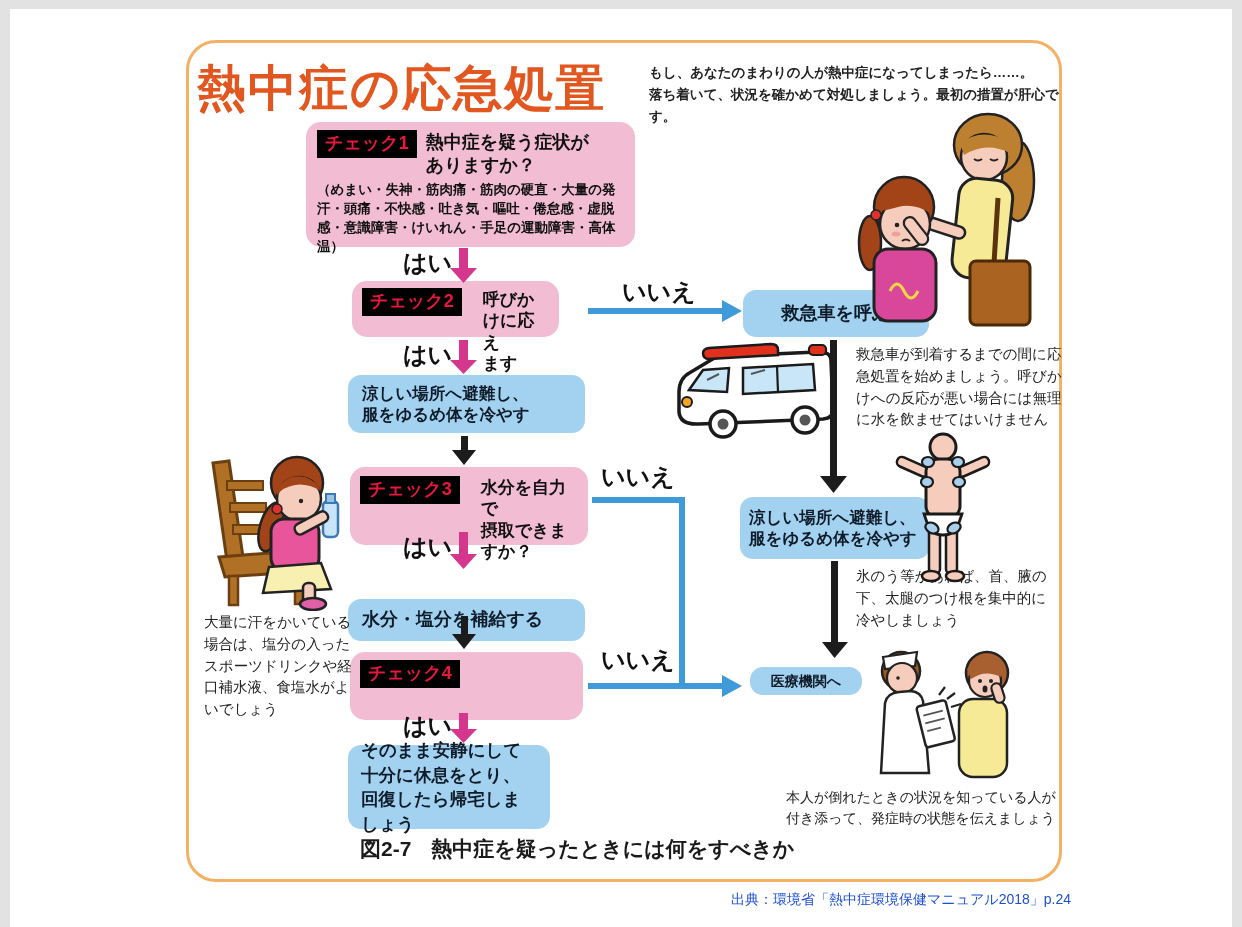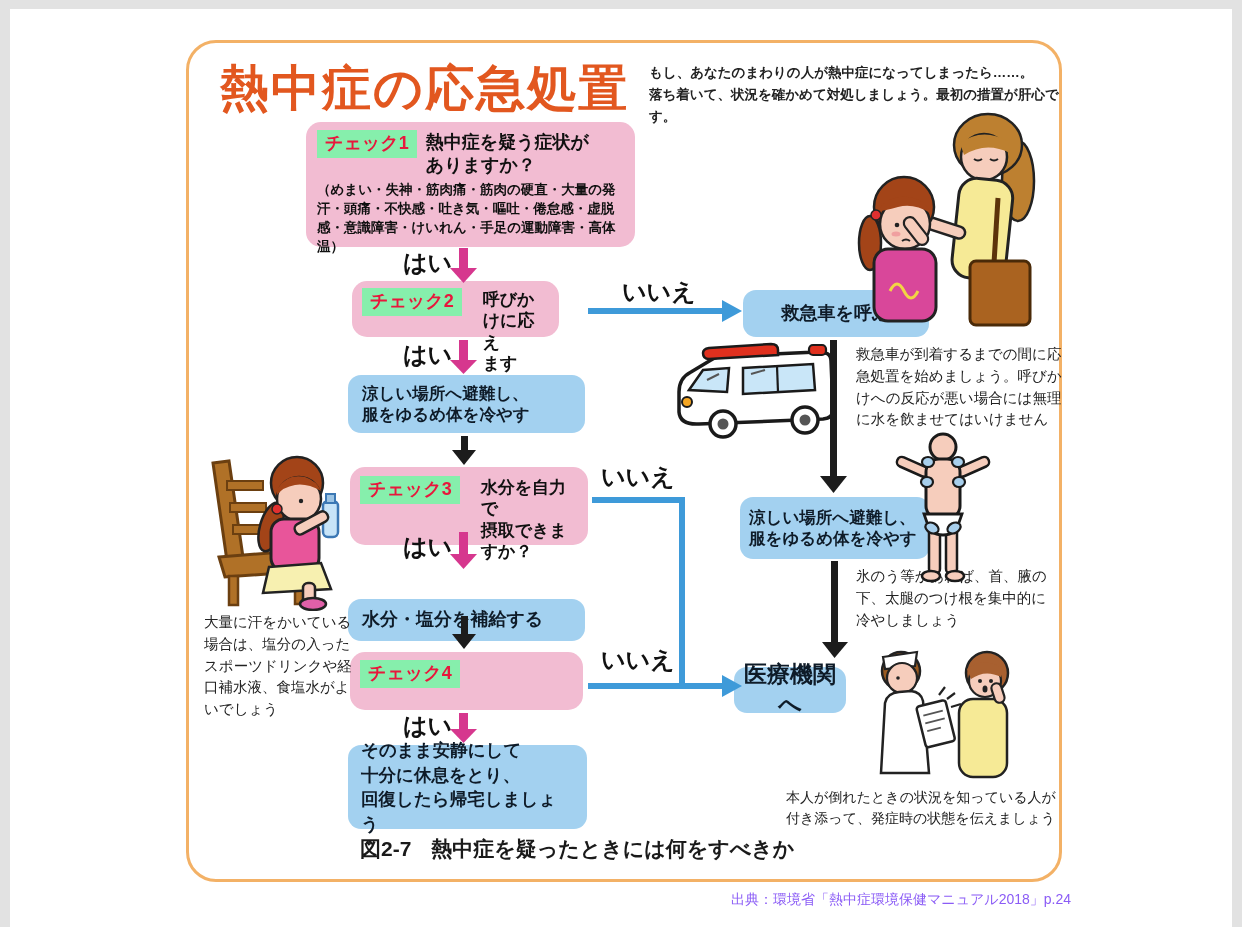--- a/index.html
+++ b/index.html
@@ -9,33 +9,33 @@
   }
   .edge{position:absolute;background:#e2e2e2;}
   .edge-top{left:0;top:0;width:1242px;height:9px;}
   .edge-left{left:0;top:0;width:10px;height:927px;}
   .edge-right{left:1232px;top:0;width:10px;height:927px;}
   .frame{
     position:absolute;left:186px;top:40px;width:870px;height:836px;
     border:3px solid #F3B166;border-radius:30px;background:#fff;
   }
   .title{
-    position:absolute;left:220px;top:56px;font-size:49px;font-weight:bold;
+    position:absolute;left:197px;top:56px;font-size:49px;font-weight:bold;
     color:#E2571F;letter-spacing:2px;white-space:nowrap;
   }
   .intro{
     position:absolute;left:649px;top:62px;width:420px;font-size:13.5px;
     line-height:1.62;font-weight:bold;color:#222;white-space:pre-line;
   }
   .check-box{
     position:absolute;background:#F2BCD2;border-radius:15px;box-sizing:border-box;
   }
   .check-row{display:flex;gap:9px;align-items:flex-start;}
   .check-label{
-    background:#86efac;color:#E8173C;font-weight:bold;font-size:18px;
+    background:#000000;color:#E8173C;font-weight:bold;font-size:18px;
     padding:3px 8px;white-space:nowrap;flex:none;line-height:1.2;
   }
   .check-question{
     font-weight:bold;font-size:18px;line-height:1.25;color:#101010;white-space:pre-line;
     padding-top:1px;
   }
   .check-question.small{font-size:17px;margin-left:12px;}
   .check-detail{
     font-weight:bold;font-size:13.5px;line-height:1.4;color:#101010;margin-top:5px;
   }
@@ -49,21 +49,21 @@
     position:absolute;font-weight:bold;font-size:24px;color:#111;white-space:nowrap;
   }
   .note{
     position:absolute;font-size:14.5px;line-height:1.5;color:#222;
   }
   .caption-row{
     position:absolute;left:360px;top:835px;display:flex;gap:20px;
     font-size:21px;font-weight:bold;color:#1a1a1a;white-space:nowrap;
   }
   .source{
-    position:absolute;left:731px;top:891px;font-size:14px;color:#8b5cf6;white-space:nowrap;
+    position:absolute;left:731px;top:891px;font-size:14px;color:#1d4ed8;white-space:nowrap;
   }
   svg.layer{position:absolute;pointer-events:none;}
   .illus{position:absolute;}
 </style>
 </head>
 <body>
 
 <div class="edge edge-top"></div>
 <div class="edge edge-left"></div>
 <div class="edge edge-right"></div>
@@ -92,34 +92,34 @@
 </div>
 
 <div class="check-box" style="left:350px;top:467px;width:238px;height:78px;padding:9px 10px;">
   <div class="check-row">
     <span class="check-label">チェック3</span>
     <span class="check-question small">水分を自力で
 摂取できますか？</span>
   </div>
 </div>
 
-<div class="check-box" style="left:350px;top:652px;width:233px;height:58px;padding:8px 10px;">
+<div class="check-box" style="left:350px;top:652px;width:233px;height:68px;padding:8px 10px;">
   <div class="check-row">
     <span class="check-label">チェック4</span>
   </div>
 </div>
 
 <div class="action-box center" style="left:743px;top:290px;width:186px;height:47px;font-size:18px;">救急車を呼ぶ</div>
 <div class="action-box" style="left:348px;top:375px;width:237px;height:58px;padding:6px 14px;font-size:16.5px;">涼しい場所へ避難し、
 服をゆるめ体を冷やす</div>
 <div class="action-box" style="left:740px;top:497px;width:190px;height:62px;padding:6px 9px;font-size:16.5px;">涼しい場所へ避難し、
 服をゆるめ体を冷やす</div>
 <div class="action-box" style="left:348px;top:599px;width:237px;height:42px;padding:0 14px;font-size:18px;">水分・塩分を補給する</div>
-<div class="action-box center" style="left:734px;top:667px;width:112px;height:46px;font-size:23px;">医療機関へ</div>
-<div class="action-box" style="left:348px;top:745px;width:239px;height:84px;padding:8px 13px;font-size:17.5px;line-height:1.4;">そのまま安静にして
+<div class="action-box center" style="left:750px;top:667px;width:112px;height:28px;font-size:14px;">医療機関へ</div>
+<div class="action-box" style="left:348px;top:745px;width:202px;height:84px;padding:8px 13px;font-size:17.5px;line-height:1.4;">そのまま安静にして
 十分に休息をとり、
 回復したら帰宅しましょう</div>
 
 <div class="yes-label" style="left:403px;top:247px;">はい</div>
 <div class="yes-label" style="left:403px;top:339px;">はい</div>
 <div class="yes-label" style="left:403px;top:531px;">はい</div>
 <div class="yes-label" style="left:403px;top:710px;">はい</div>
 <div class="no-label" style="left:622px;top:276px;">いいえ</div>
 <div class="no-label" style="left:601px;top:461px;">いいえ</div>
 <div class="no-label" style="left:601px;top:644px;">いいえ</div>

